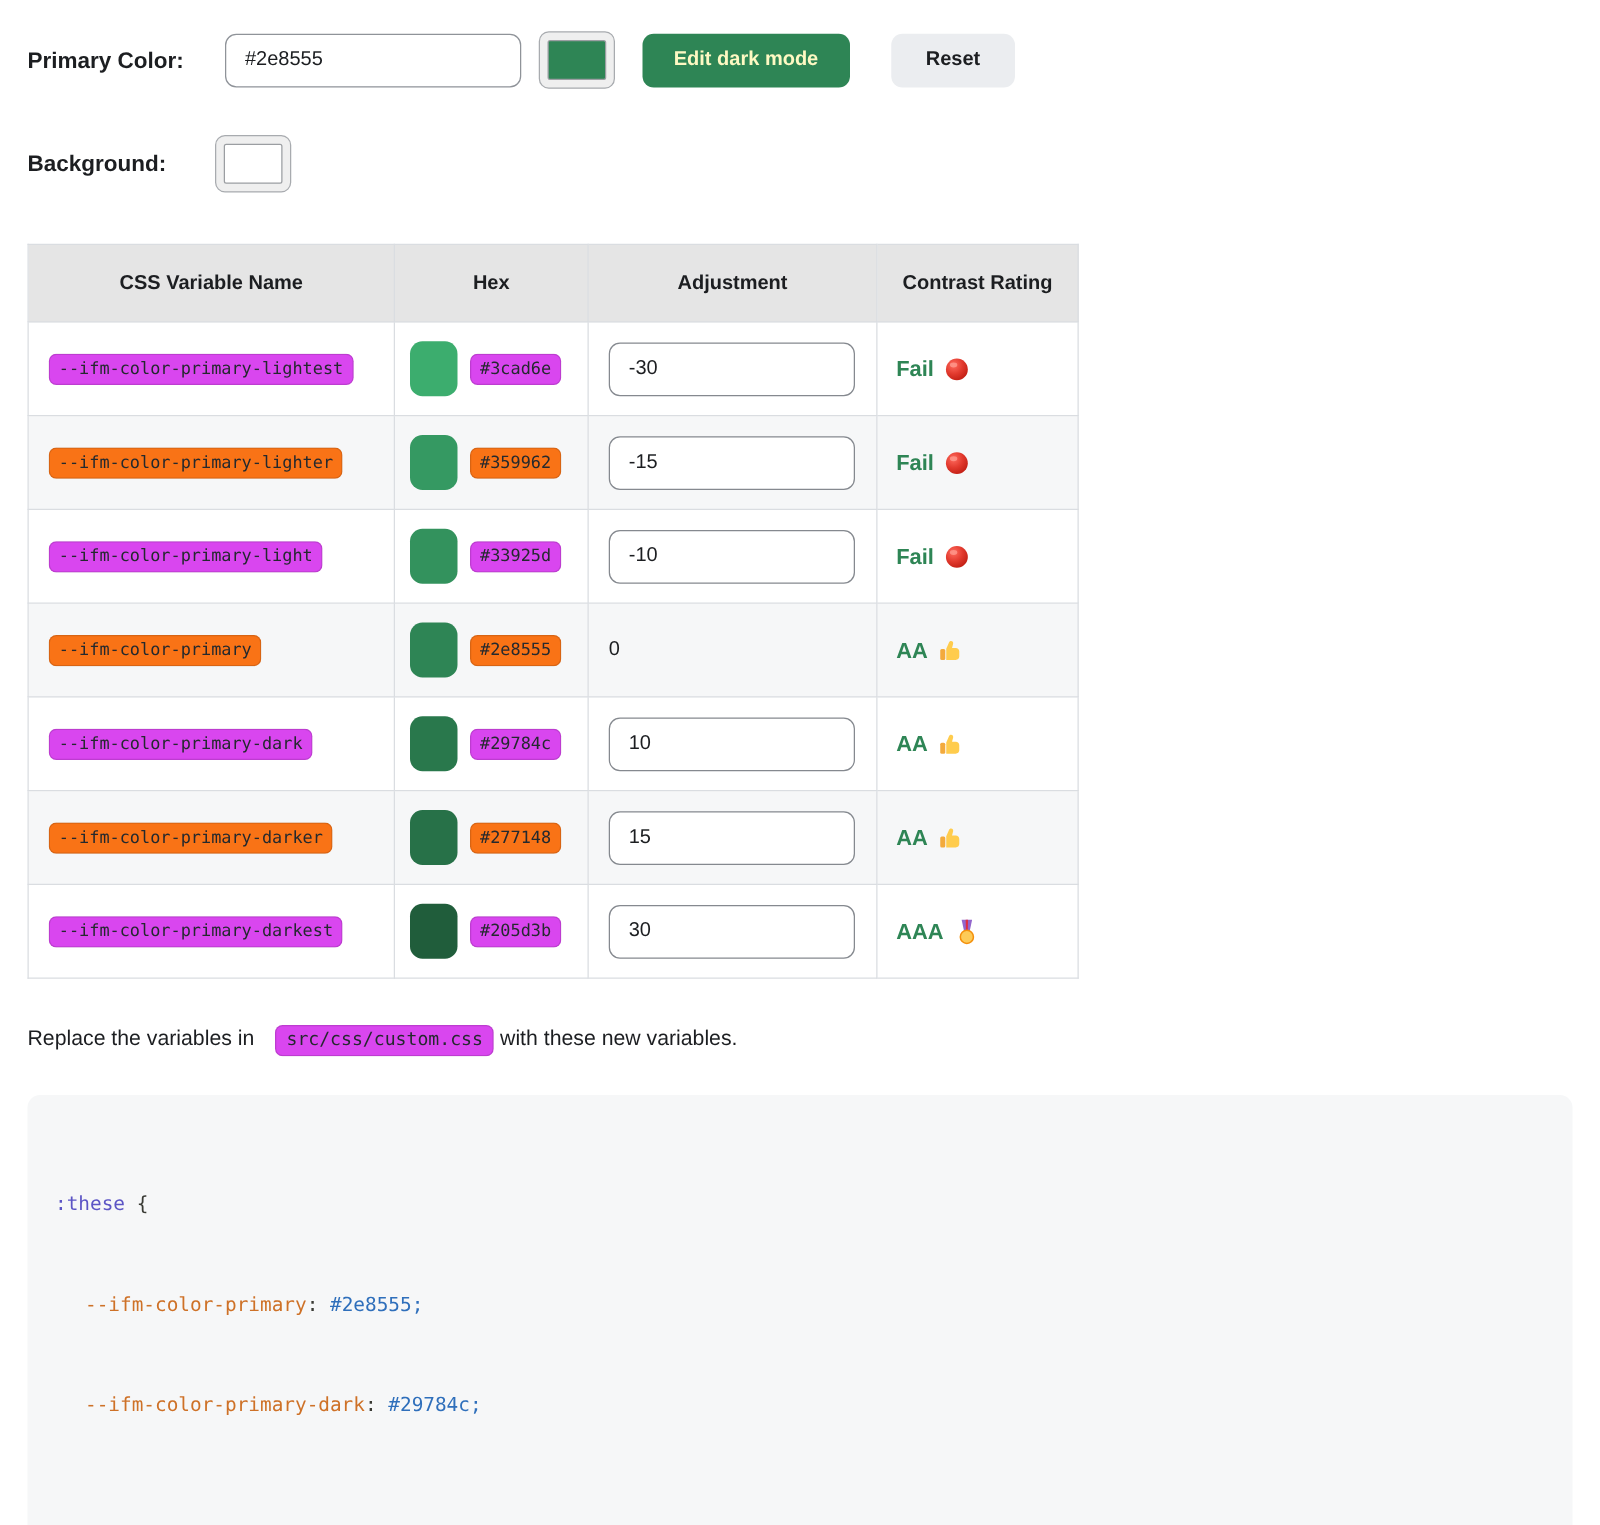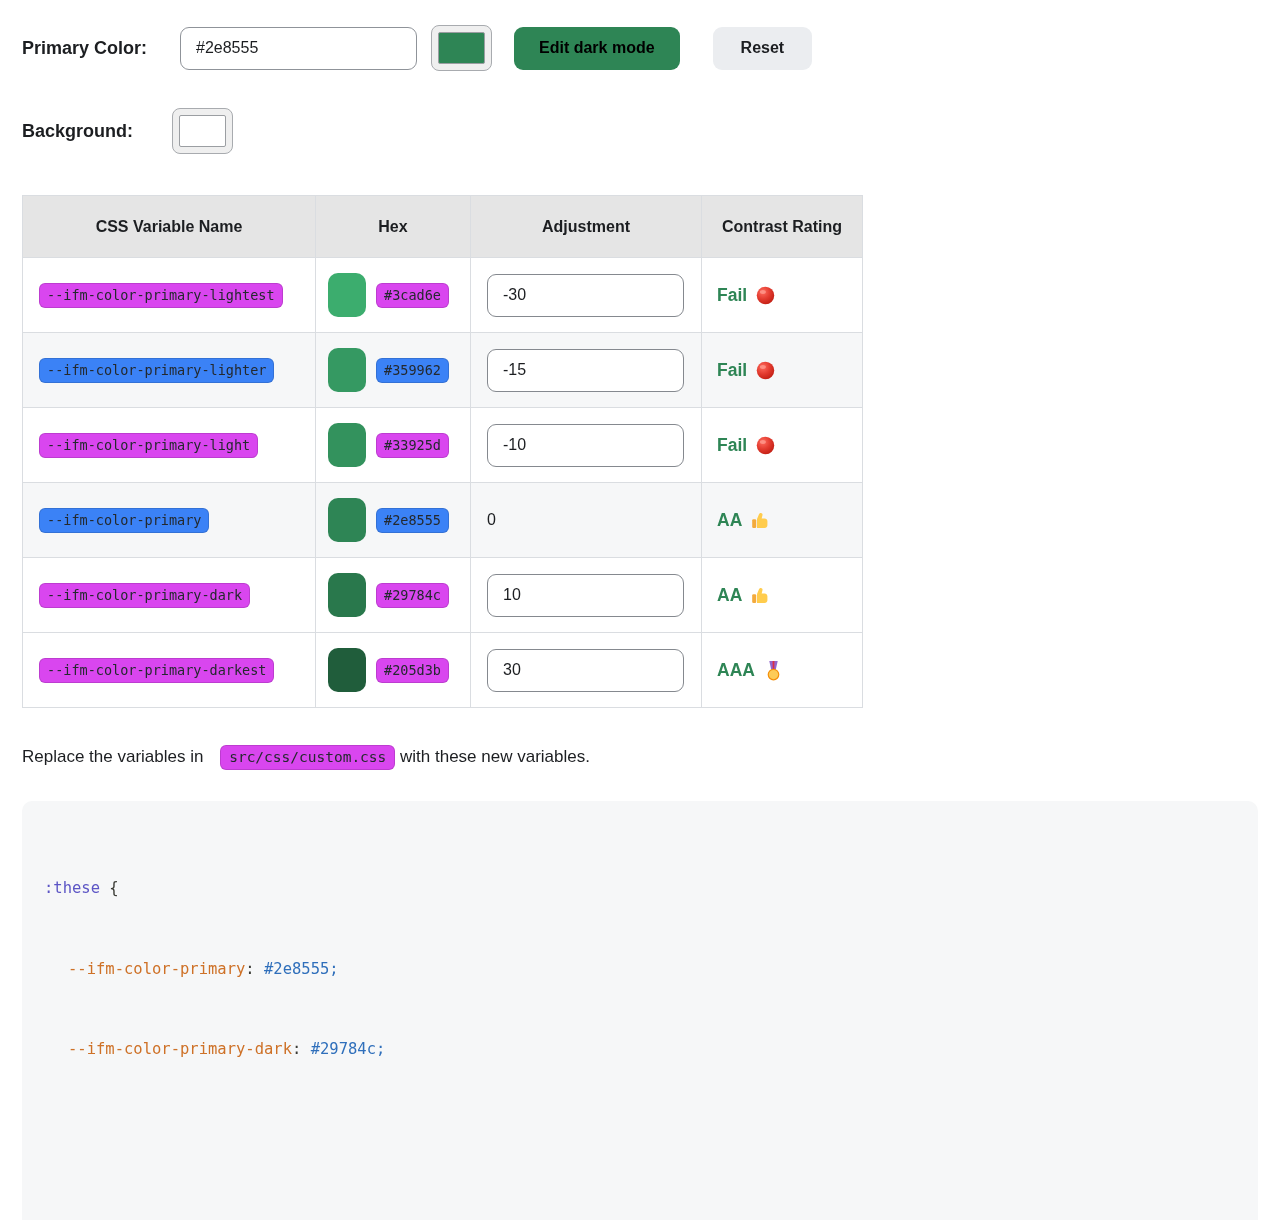--- a/index.html
+++ b/index.html
@@ -29,21 +29,21 @@
     width:61px; height:46px; margin-left:14px;
     background:#efefef; border:1px solid #a8abaf; border-radius:8px;
     padding:6px; cursor:pointer;
   }
   .color-picker .swatch-inner { width:100%; height:100%; border:1px solid #9b9ea2; border-radius:2px; }
   .btn {
     height:43px; border:none; border-radius:9px;
     font-family:"Liberation Sans", sans-serif; font-size:16px; font-weight:bold;
     cursor:pointer;
   }
-  .btn-primary { margin-left:22px; padding:0 25px; background:#2e8555; color:#000000; }
+  .btn-primary { margin-left:22px; padding:0 25px; background:#2e8555; color:#fef9c3; }
   .btn-secondary { margin-left:33px; padding:0 28px; background:#ebedf0; color:#1c1e21; }
 
   
   table.color-table { border-collapse:collapse; margin-top:41px; }
   .color-table th, .color-table td { border:1px solid #dadde1; }
   .color-table th {
     height:62px; font-size:16px; font-weight:bold;
     background:#e5e5e5; text-align:center; padding:0 14px;
   }
   .color-table td { height:75px; background:#fff; }
@@ -51,21 +51,21 @@
   td.cell-name { width:293px; padding:0 16px; }
   td.cell-hex  { width:155px; padding:0 12px; }
   td.cell-adj  { width:231px; padding:0 16px; }
   td.cell-rating { width:161px; padding:0 15px; }
   .code-pill {
     display:inline-block;
     font-family:"DejaVu Sans Mono", monospace; font-size:13.5px;
     background:#d946ef; border:1px solid rgba(0,0,0,.13); border-radius:6px;
     padding:3px 7px 4px; color:#24292e; white-space:nowrap;
   }
-  tr.striped .code-pill { background:#3b82f6; }
+  tr.striped .code-pill { background:#f97316; }
   .hex-cell-inner { display:flex; align-items:center; gap:10px; }
   .row-swatch { width:38px; height:44px; border-radius:10px; flex:0 0 auto; }
   .adj-input {
     width:197px; height:43px;
     border:1px solid #85898f; border-radius:9px;
     font-size:16px; font-family:"Liberation Sans", sans-serif;
     padding:0 15px; background:#fff; color:#1c1e21; outline:none;
   }
   .adj-static { font-size:16px; color:#1c1e21; }
   .rating { display:flex; align-items:center; gap:8px; font-size:17.5px; font-weight:bold; color:#2e8555; }
@@ -231,20 +231,38 @@
       <td class="cell-adj"><input class="adj-input" type="text" value="10" style=""></td>
       <td class="cell-rating">
           <div class="rating">
         <span>AA</span>
         <svg viewBox="0 0 24 24">
               <use href="#icon-thumbs-up"></use>
             </svg>
           </div>
         </td>
     </tr>
+    <tr class="striped">
+      <td class="cell-name"><span class="code-pill">--ifm-color-primary-darker</span></td>
+      <td class="cell-hex">
+          <div class="hex-cell-inner">
+        <span class="row-swatch" style="background-color: rgb(39, 113, 72);"></span>
+        <span class="code-pill">#277148</span>
+          </div>
+        </td>
+      <td class="cell-adj"><input class="adj-input" type="text" value="15" style=""></td>
+      <td class="cell-rating">
+          <div class="rating">
+        <span>AA</span>
+        <svg viewBox="0 0 24 24">
+              <use href="#icon-thumbs-up"></use>
+            </svg>
+          </div>
+        </td>
+    </tr>
     <tr>
       <td class="cell-name"><span class="code-pill">--ifm-color-primary-darkest</span></td>
       <td class="cell-hex">
           <div class="hex-cell-inner">
         <span class="row-swatch" style="background-color: rgb(32, 93, 59);"></span>
         <span class="code-pill">#205d3b</span>
           </div>
         </td>
       <td class="cell-adj"><input class="adj-input" type="text" value="30" style=""></td>
       <td class="cell-rating">

